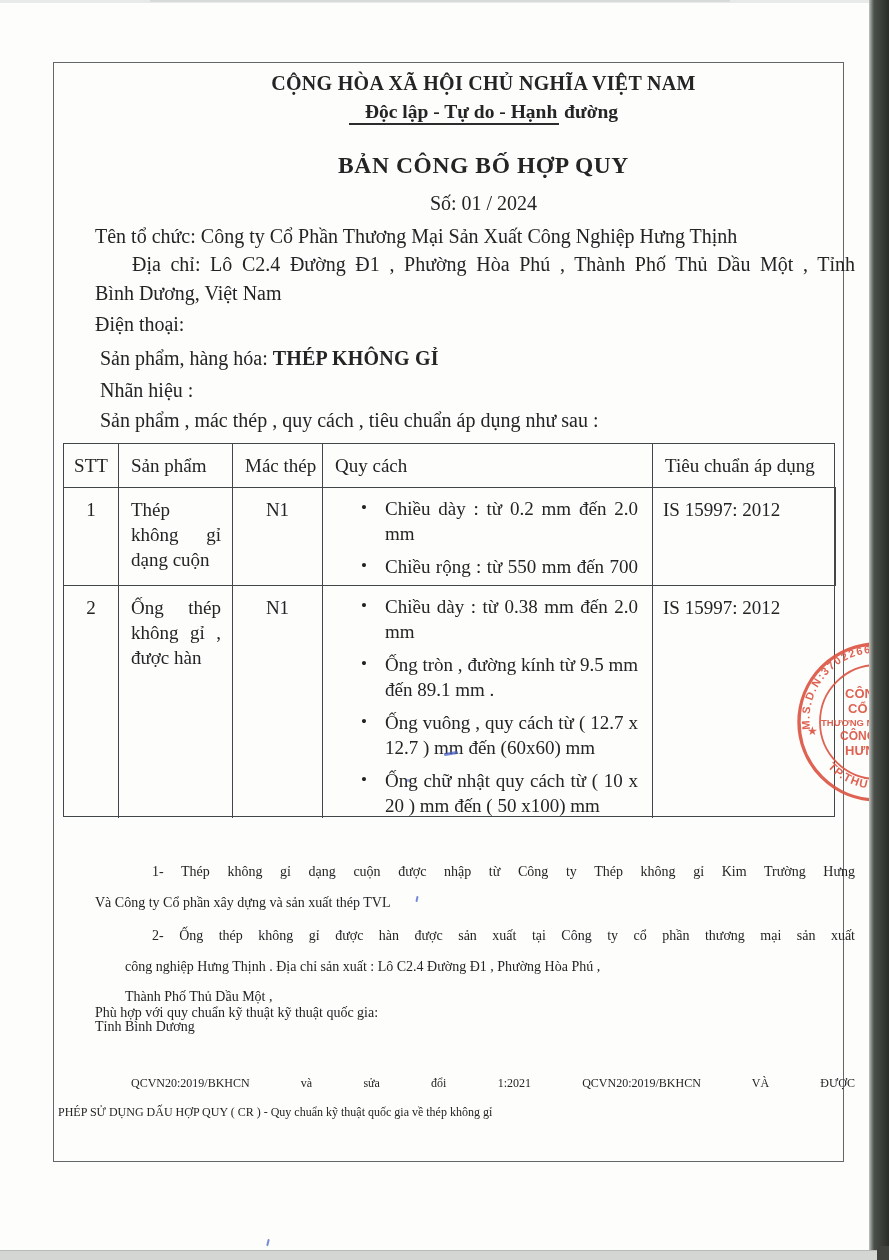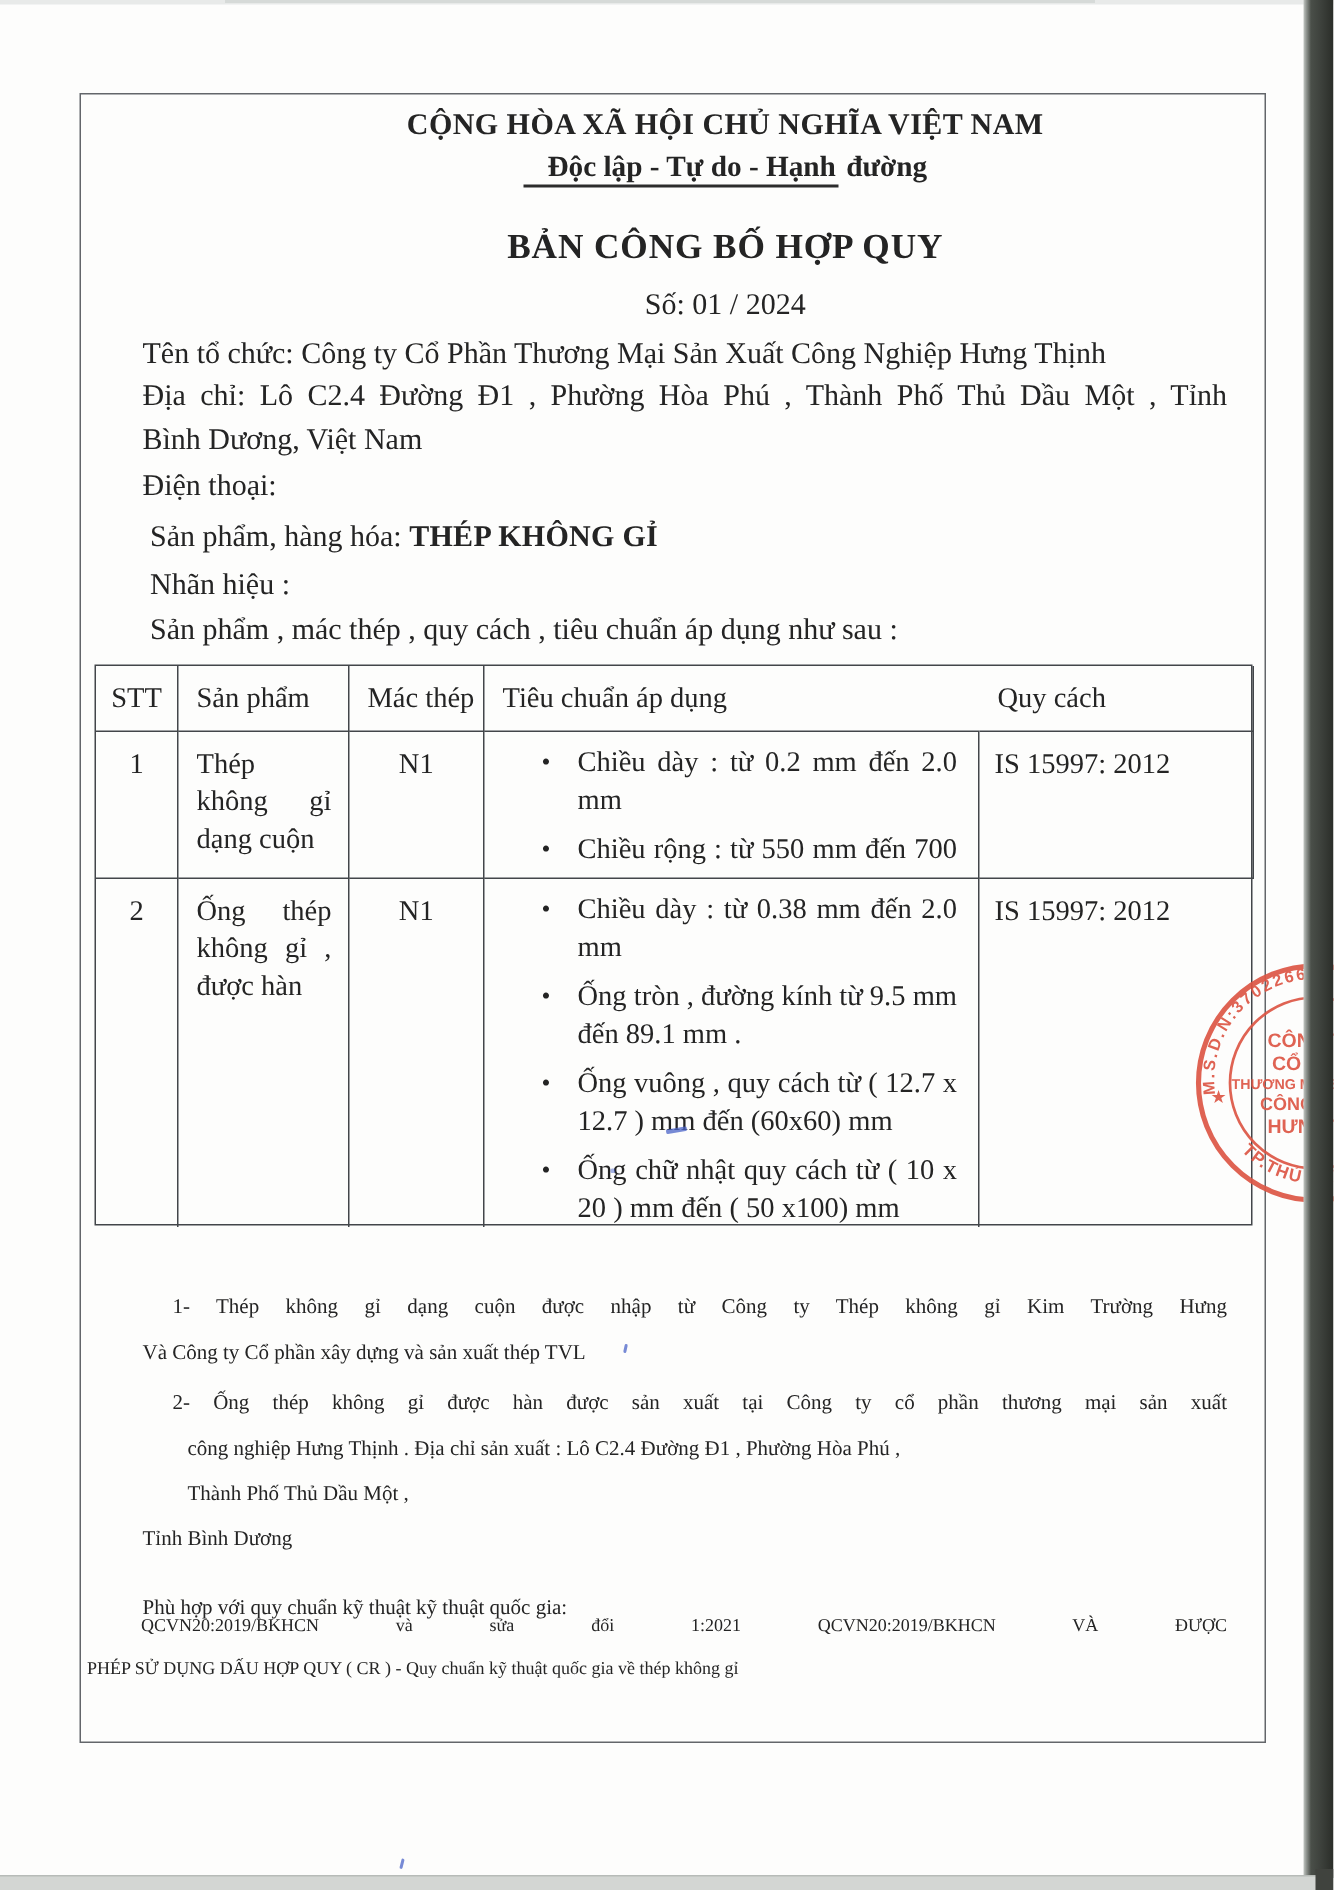--- a/index.html
+++ b/index.html
@@ -23,21 +23,21 @@
   .border-box{left:53px;top:62px;width:791px;height:1100px;border:1.6px solid #63666a;box-sizing:border-box;}
   
   .center-line{left:53px;width:791px;text-align:center;padding-left:35px;}
   .nat-title{top:70px;font-size:20px;line-height:26px;font-weight:bold;letter-spacing:.3px;}
   .motto{top:99px;font-size:19.5px;line-height:25px;font-weight:bold;}
   .motto .u{border-bottom:2px solid #2c2c2c;padding:0 2px 1px 16px;}
   .doc-title{top:150px;font-size:23.5px;line-height:30px;font-weight:bold;letter-spacing:.6px;}
   .doc-num{top:190px;font-size:20px;line-height:26px;}
   
   .para{left:95px;width:723px;font-size:20px;line-height:29px;}
-  .just-last{text-align:justify;text-align-last:justify;}
+  .just-last{text-align:justify;text-align-last:justify;margin-left:37px;}
   .org{top:222px;}
   .addr1{top:250px;}
   .addr2{top:279px;}
   .phone{top:310px;}
   .prod{top:344px;left:100px;}
   .brand{top:376px;left:100px;}
   .intro{top:406px;left:100px;}
   b.prodname{letter-spacing:.2px;}
   
   .tbl{left:63px;top:443px;width:772px;height:374px;
@@ -55,21 +55,21 @@
   .spec .dot{position:absolute;left:2px;top:-1px;font-size:17px;}
   .stdcell{padding:9px 6px 16px 10px;}
   
   .note{left:95px;width:723px;font-size:14px;line-height:30px;}
   .n1a{top:857px;text-indent:20px;}
   .n1b{top:888px;}
   .n2a{top:921px;text-indent:20px;}
   .n2b{top:952px;left:125px;width:693px;}
   .n2c{top:982px;left:125px;}
   .prov{top:1012px;}
-  .conf{top:1058px;}
+  .conf{top:998px;}
   .qcvn{left:58px;width:760px;font-size:12px;line-height:29px;}
   .q1{top:1069px;text-indent:36px;}
   .q2{top:1098px;}
   
   .stamp{left:792px;top:636px;width:172px;height:172px;opacity:.92;}
   .stamp text{font-family:"Liberation Sans","DejaVu Sans",sans-serif;font-weight:bold;}
 </style>
 </head>
 <body>
 
@@ -86,22 +86,22 @@
 <div class="abs para phone">Điện thoại:</div>
 <div class="abs para prod"><span>Sản phẩm, hàng hóa: </span><b class="prodname">THÉP KHÔNG GỈ</b></div>
 <div class="abs para brand">Nhãn hiệu :</div>
 <div class="abs para intro">Sản phẩm , mác thép , quy cách , tiêu chuẩn áp dụng như sau :</div>
 
 <div class="abs tbl">
 
   <div class="cell hcell c">STT</div>
   <div class="cell hcell">Sản phẩm</div>
   <div class="cell hcell">Mác thép</div>
+  <div class="cell hcell">Quy cách</div>
   <div class="cell hcell lastcol">Tiêu chuẩn áp dụng</div>
-  <div class="cell hcell">Quy cách</div>
 
   <div class="cell ccell">1</div>
   <div class="cell pcell">Thép không gỉ dạng cuộn</div>
   <div class="cell ccell">N1</div>
   <div class="cell scell">
     <div class="spec"><span class="dot">•</span><span>Chiều dày : từ 0.2 mm đến 2.0 mm</span></div>
     <div class="spec"><span class="dot">•</span><span>Chiều rộng : từ 550 mm đến 700 mm</span></div>
   </div>
   <div class="cell stdcell">IS 15997: 2012</div>
 

